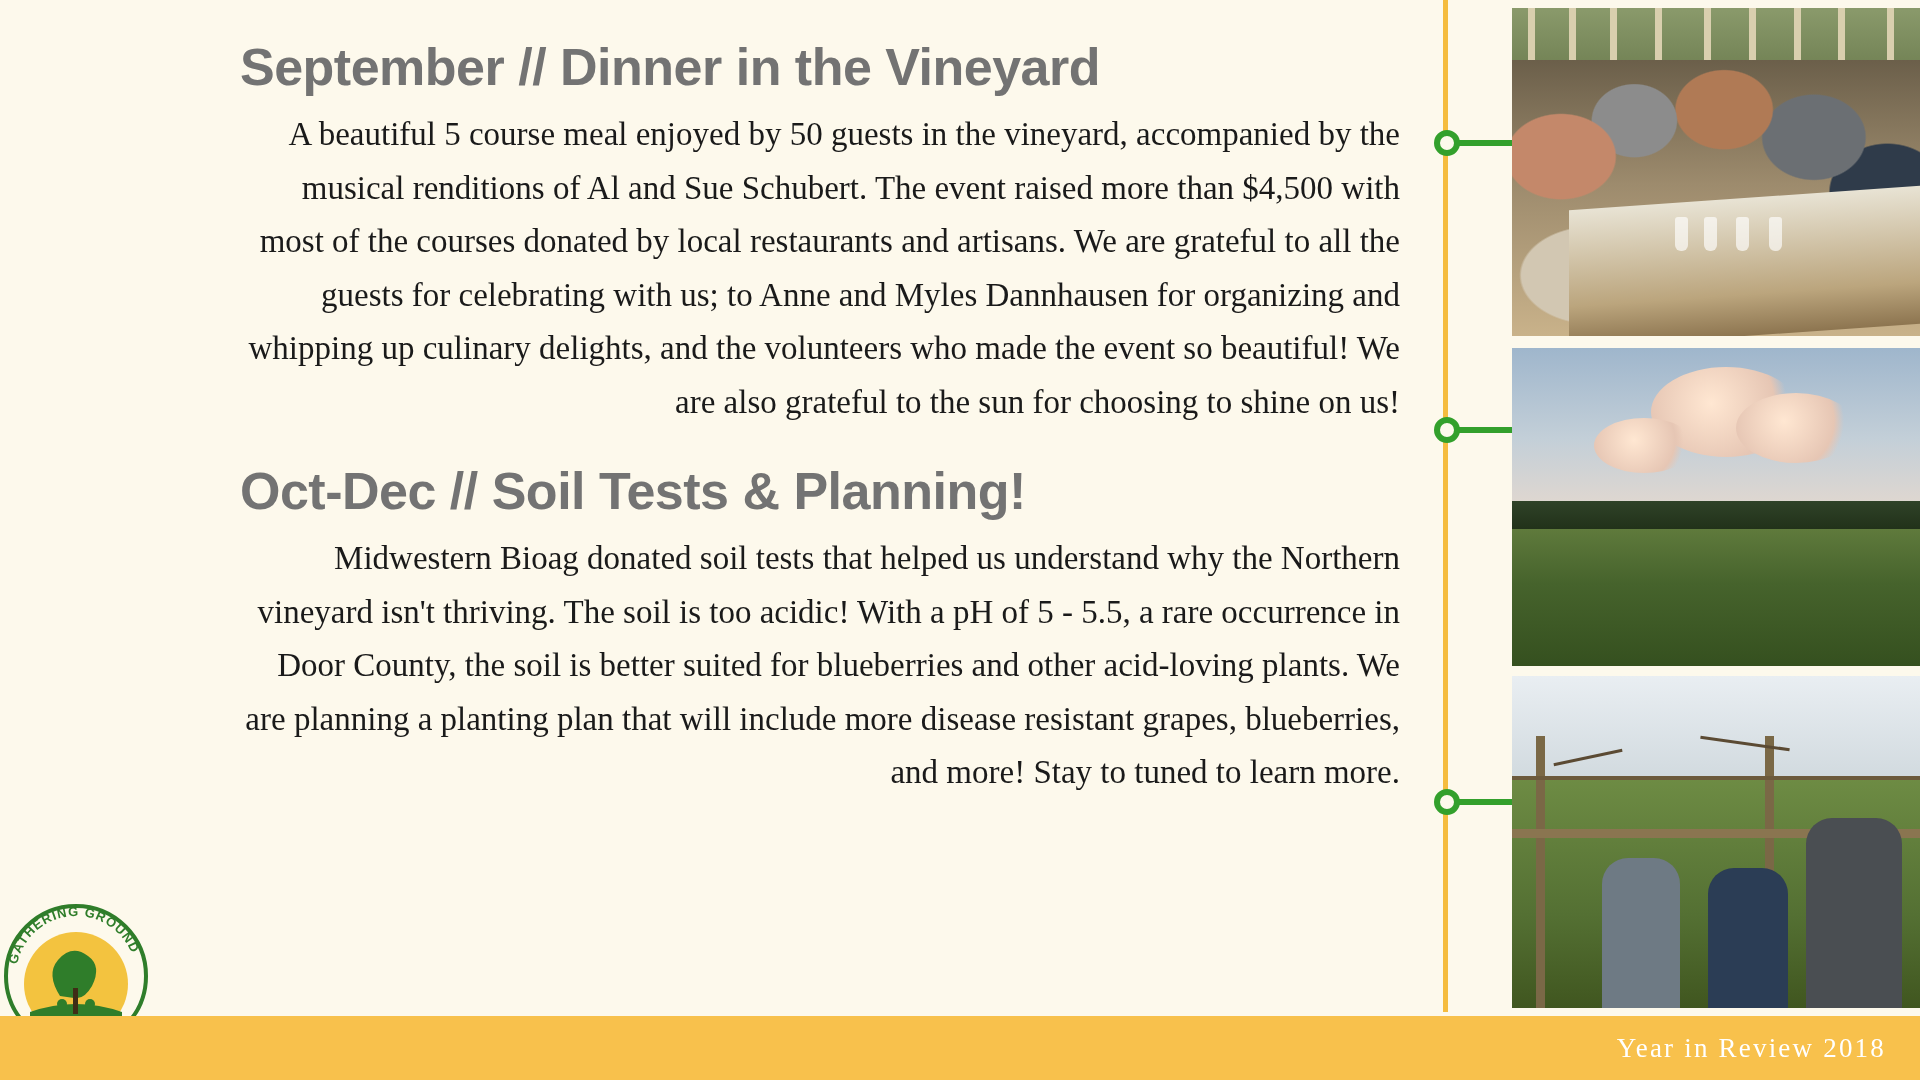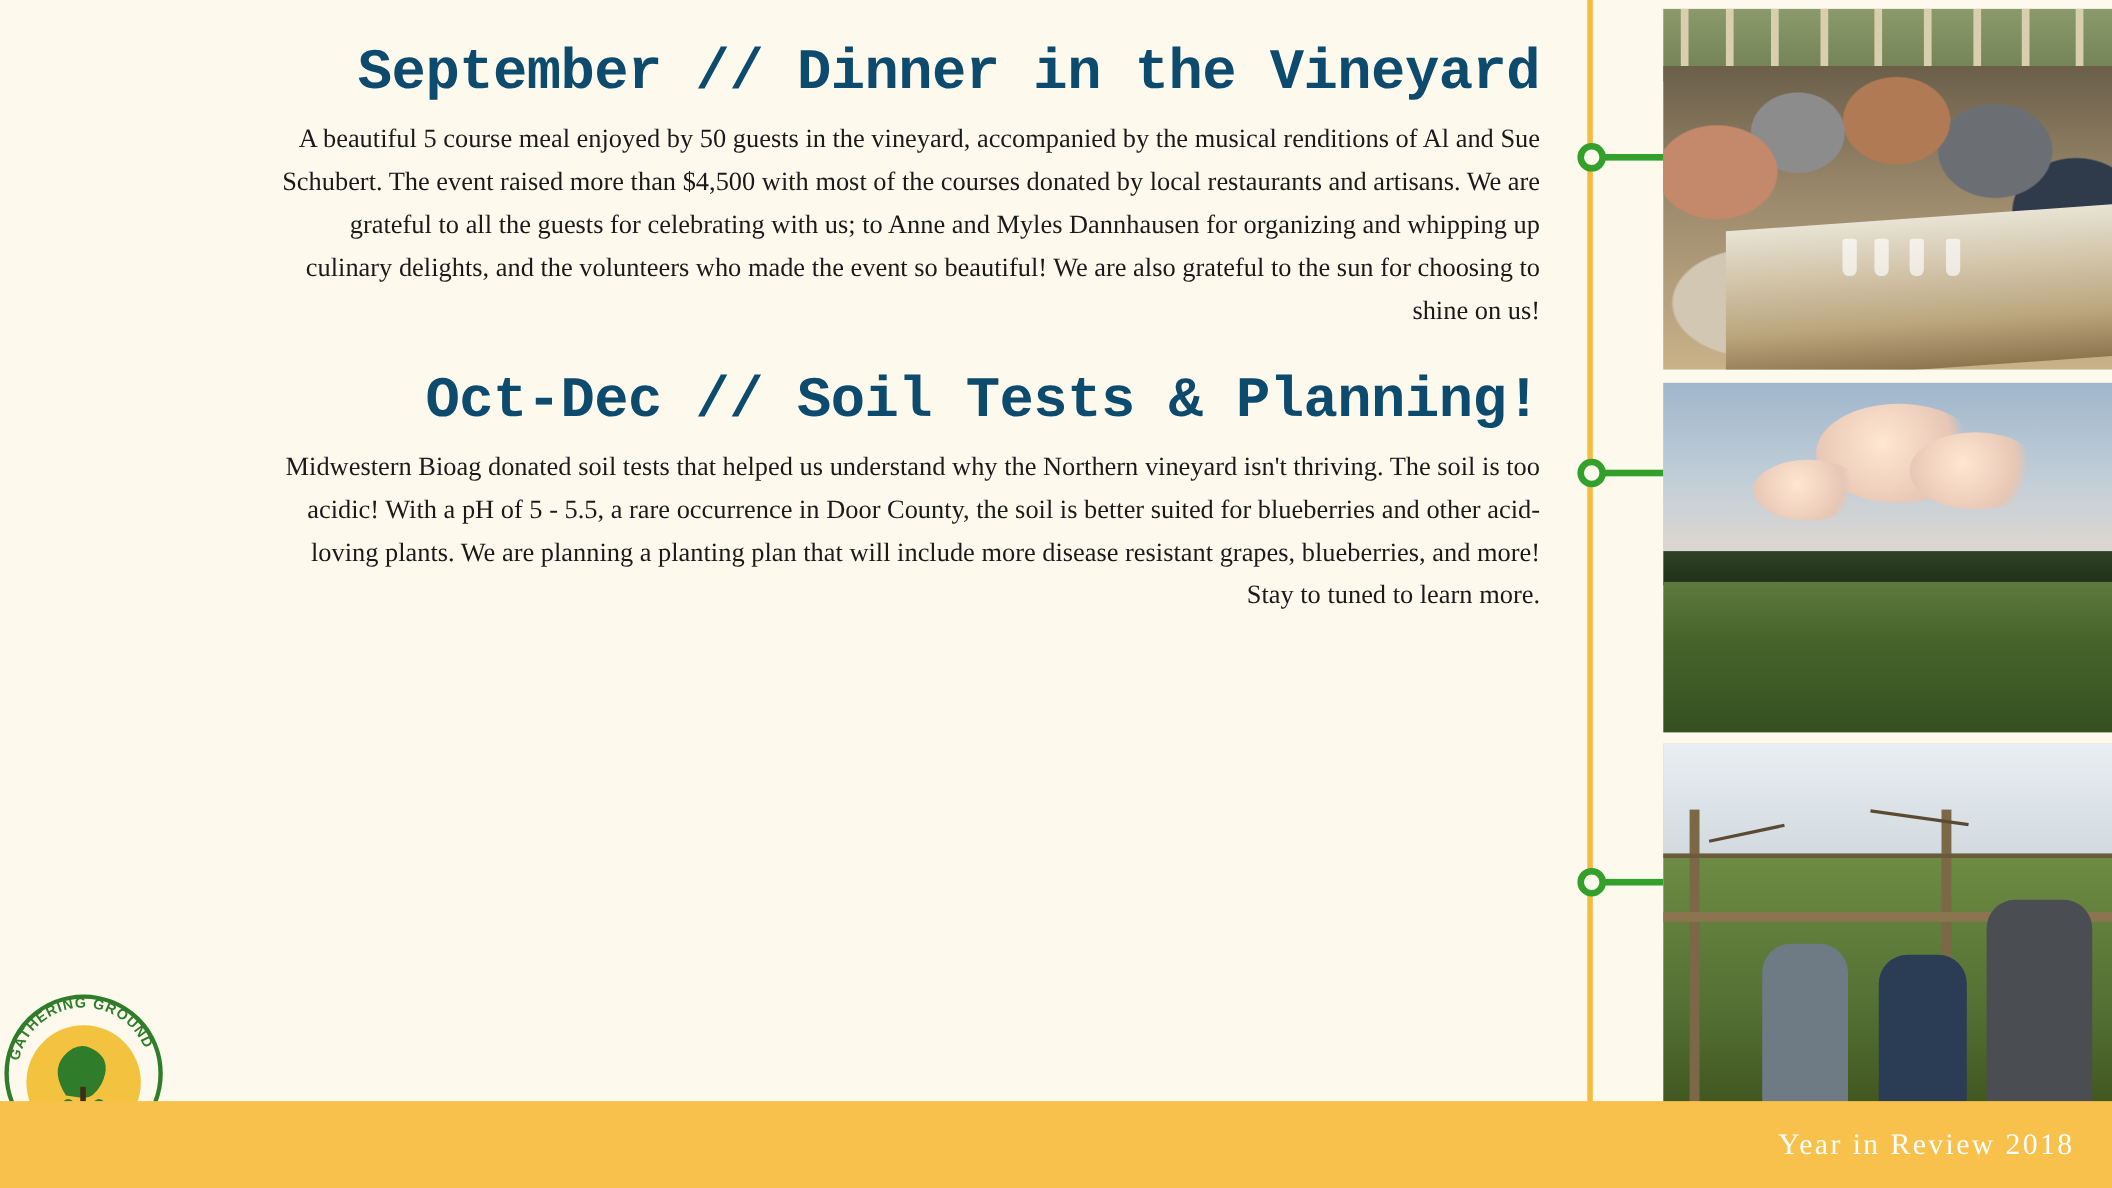--- a/index.html
+++ b/index.html
@@ -32,32 +32,32 @@
     position: absolute;
     left: 240px;
     top: 38px;
     width: 1160px;
   }
 
   .section { width: 100%; }
   .section + .section { margin-top: 33px; }
 
   .section-title {
-    font-family: Liberation Mono, monospace;
+    font-family: Liberation Sans, sans-serif;
     font-weight: 700;
     font-size: 52px;
     line-height: 1.12;
-    color: #0c4a6e;
-    text-align: right;
+    color: #737373;
+    text-align: left;
     letter-spacing: -0.5px;
   }
   .section-body {
     margin-top: 12px;
     font-family: "Liberation Serif", serif;
-    font-size: 24px;
+    font-size: 33px;
     line-height: 1.62;
     color: #1a1a1a;
     text-align: right;
   }
   .section-body.second { text-align: right; }
 
   
   .photos {
     position: absolute;
     left: 1512px;
@@ -169,21 +169,21 @@
   .n2 { top: 417px; }
   .n3 { top: 789px; }
   .l1 { top: 140px; }
   .l2 { top: 427px; }
   .l3 { top: 799px; }
 
   
   .footer {
     position: absolute;
     left: 0; bottom: 0;
-    width: 1920px; height: 79px;
+    width: 1920px; height: 64px;
     background: #f8c14c;
   }
   .footer-text {
     position: absolute;
     right: 34px; top: 50%;
     transform: translateY(-50%);
     font-family: "Liberation Serif", serif;
     font-size: 27px;
     letter-spacing: 2.2px;
     color: #ffffff;

